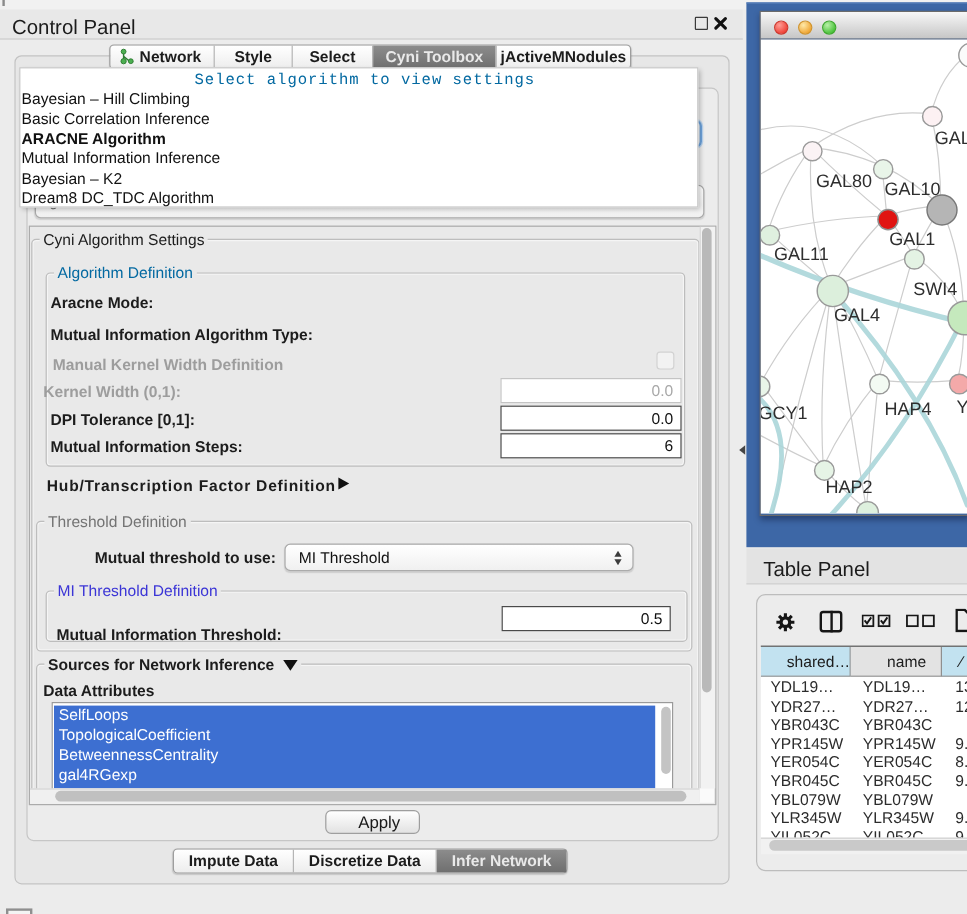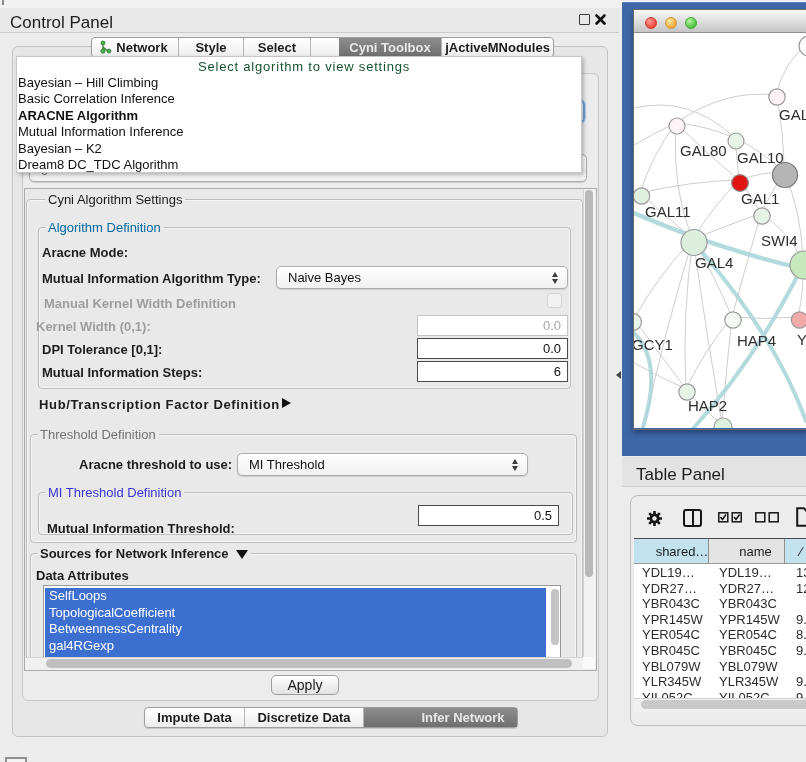--- a/index.html
+++ b/index.html
@@ -37,21 +37,21 @@
     </svg>
 
   <div class="abs" style="left:12px;top:46px;width:594px;height:689px;background:#e7e7e7;border:1px solid #c3c3c3;border-radius:6px;"></div>
 
   <div class="abs" style="left:22px;top:73px;width:575px;height:626px;background:#ececec;border:1px solid #c6c6c6;border-radius:6px;"></div>
 
   <div class="tabseg" style="left:91px;top:37px;justify-content:center;">
     <div class="seg" style="width:86px;"><span style="display:inline-block;width:14px;"></span>Network</div>
     <div class="seg" style="width:64px;">Style</div>
     <div class="seg" style="width:66px;">Select</div>
-    <div class="seg dark" style="width:102px;margin-left:28px;">Cyni Toolbox</div>
+    <div class="seg dark" style="width:102px;">Cyni Toolbox</div>
     <div class="seg" style="width:111px;">jActiveMNodules</div>
   </div>
   <svg class="abs" style="left:99px;top:40px;" width="13" height="15" viewBox="0 0 13 15">
     <path d="M4 3 L4 11 M4 7 L9 11" stroke="#2e7d32" stroke-width="1.2" fill="none"></path>
     <circle cx="4" cy="3" r="2" fill="#4caf50" stroke="#2e7d32" stroke-width="0.8"></circle>
     <circle cx="4" cy="11" r="2.2" fill="#4caf50" stroke="#2e7d32" stroke-width="0.8"></circle>
     <circle cx="10" cy="11" r="2" fill="#4caf50" stroke="#2e7d32" stroke-width="0.8"></circle>
   </svg>
 
   <div class="combo" style="left:29px;top:100px;width:552px;height:19px;border:2px solid #6ea3dc;box-shadow:0 0 0 1px #b9d4ef;"></div>
@@ -60,47 +60,43 @@
   </div>
 
   <div class="abs" style="left:24px;top:188px;width:571px;height:481px;border:1px solid #ababab;background:#e9e9e9;"></div>
 
   <div id="content">
 
     <div class="abs" style="left:25px;top:189px;width:558px;height:479px;overflow:hidden;">
       <div style="position:relative;width:558px;height:479px;">
 
         <div class="group" style="left:1px;top:10px;width:555px;height:478px;background:#e9e9e9;">
-          <div class="gtitle" style="color:#1c1c1c;margin-left:12px;">Cyni Algorithm Settings</div>
+          <div class="gtitle" style="color:#1c1c1c;">Cyni Algorithm Settings</div>
         </div>
 
         <div class="group" style="left:13px;top:38px;width:531px;height:160px;">
           <div class="gtitle" style="color:#0369a1;">Algorithm Definition</div>
         </div>
         <div class="abs blbl" style="left:17px;top:56px;">Aracne Mode:</div>
         <div class="abs blbl" style="left:17px;top:82px;">Mutual Information Algorithm Type:</div>
-        <div class="combo" style="left:251px;top:77px;width:290px;height:21px;">
-            <div class="ctext" style="line-height:21px;">Naive Bayes</div>
-            <div class="spin"></div>
-          </div>
         <div class="abs glbl" style="left:19px;top:107px;">Manual Kernel Width Definition</div>
         <div class="abs" style="left:522px;top:104px;width:13px;height:13px;background:#f2f2f2;border:1px solid #d2d2d2;border-radius:3px;"></div>
         <div class="abs glbl" style="left:11px;top:130px;">Kernel Width (0,1):</div>
         <div class="field" style="left:392px;top:126px;width:143px;height:19px;border:1px solid #c4c4c4;color:#a8a8a8;line-height:19px;padding-right:6px;">0.0</div>
         <div class="abs blbl" style="left:17px;top:153px;">DPI Tolerance [0,1]:</div>
         <div class="field" style="left:392px;top:149px;width:143px;height:19px;border:1.5px solid #4a4a4a;color:#111;line-height:19px;padding-right:6px;">0.0</div>
         <div class="abs blbl" style="left:17px;top:176px;">Mutual Information Steps:</div>
         <div class="field" style="left:392px;top:172px;width:143px;height:19px;border:1.5px solid #4a4a4a;color:#111;line-height:19px;padding-right:6px;">6</div>
         <div class="abs blbl" style="left:14px;top:208px;letter-spacing:0.65px;">Hub/Transcription Factor Definition</div>
         <div class="abs" style="left:257px;top:209px;width:0;height:0;border-top:5.5px solid transparent;border-bottom:5.5px solid transparent;border-left:9px solid #111;"></div>
 
         <div class="group" style="left:5px;top:245px;width:545px;height:107px;">
           <div class="gtitle" style="color:#737373;">Threshold Definition</div>
         </div>
-        <div class="abs blbl" style="left:54px;top:268px;">Aracne threshold to use:</div>
+        <div class="abs blbl" style="left:54px;top:268px;">Mutual threshold to use:</div>
         <div class="combo" style="left:212px;top:264px;width:289px;height:21px;">
             <div class="ctext" style="line-height:21px;">MI Threshold</div>
             <div class="spin"></div>
           </div>
 
         <div class="group" style="left:13px;top:303px;width:533px;height:41px;">
           <div class="gtitle" style="color:#3b35d6;">MI Threshold Definition</div>
         </div>
         <div class="abs blbl" style="left:22px;top:332px;">Mutual Information Threshold:</div>
         <div class="field" style="left:393px;top:316px;width:133px;height:19px;border:1.5px solid #4a4a4a;color:#111;line-height:19px;padding-right:6px;">0.5</div>
@@ -119,30 +115,30 @@
     </div>
 
     <div class="abs" style="left:583px;top:189px;width:12px;height:468px;background:#f2f2f2;border-left:1px solid #d5d5d5;"></div>
     <div class="abs" style="left:584.5px;top:190px;width:8.5px;height:387px;background:#b9b9b9;border-radius:4.5px;"></div>
 
     <div class="abs" style="left:25px;top:657px;width:558px;height:12px;background:#f0f0f0;border-top:1px solid #d5d5d5;"></div>
     <div class="abs" style="left:46px;top:658.5px;width:526px;height:9px;background:#c0c0c0;border-radius:4.5px;"></div>
     <div class="abs" style="left:583px;top:657px;width:12px;height:12px;background:#fafafa;"></div>
   </div>
 
-  <div class="abs" style="left:271px;top:675px;width:66px;height:18px;background:linear-gradient(#ffffff,#e2e2e2);border:1px solid #9e9e9e;border-radius:5px;text-align:center;font-size:14px;line-height:18px;color:#1a1a1a;">Apply</div>
+  <div class="abs" style="left:271px;top:675px;width:66px;height:18px;background:linear-gradient(#ffffff,#e2e2e2);border:1px solid #9e9e9e;border-radius:5px;text-align:center;font-size:14px;line-height:18px;color:#1a1a1a;padding-left:11px;">Apply</div>
 
   <div class="tabseg" style="left:144px;top:707px;">
     <div class="seg" style="width:99px;">Impute Data</div>
     <div class="seg" style="width:118px;">Discretize Data</div>
-    <div class="seg dark" style="width:108px;padding-left:45px;">Infer Network</div>
+    <div class="seg dark" style="width:108px;">Infer Network</div>
   </div>
 
   <div id="popup" class="abs" style="left:16px;top:56px;width:564px;height:115px;background:#ffffff;border:1px solid #c6c6c6;box-shadow:2px 2px 4px rgba(0,0,0,0.25);">
-    <div style="position:absolute;left:0;top:2px;width:100%;text-align:center;font-size:13px;color:#14532d;letter-spacing:0.8px;padding-left:10px;box-sizing:border-box;">Select algorithm to view settings</div>
+    <div style="position:absolute;left:0;top:2px;width:100%;text-align:center;font-size:13px;color:#0369a1;letter-spacing:0.8px;padding-left:10px;box-sizing:border-box;font-family:Liberation Mono, monospace;">Select algorithm to view settings</div>
     <div style="position:absolute;left:1px;top:18px;font-size:13px;color:#111;line-height:16.4px;">
       Bayesian – Hill Climbing<br>
       Basic Correlation Inference<br>
       <b>ARACNE Algorithm</b><br>
       Mutual Information Inference<br>
       Bayesian – K2<br>
       Dream8 DC_TDC Algorithm
     </div>
   </div>
 

